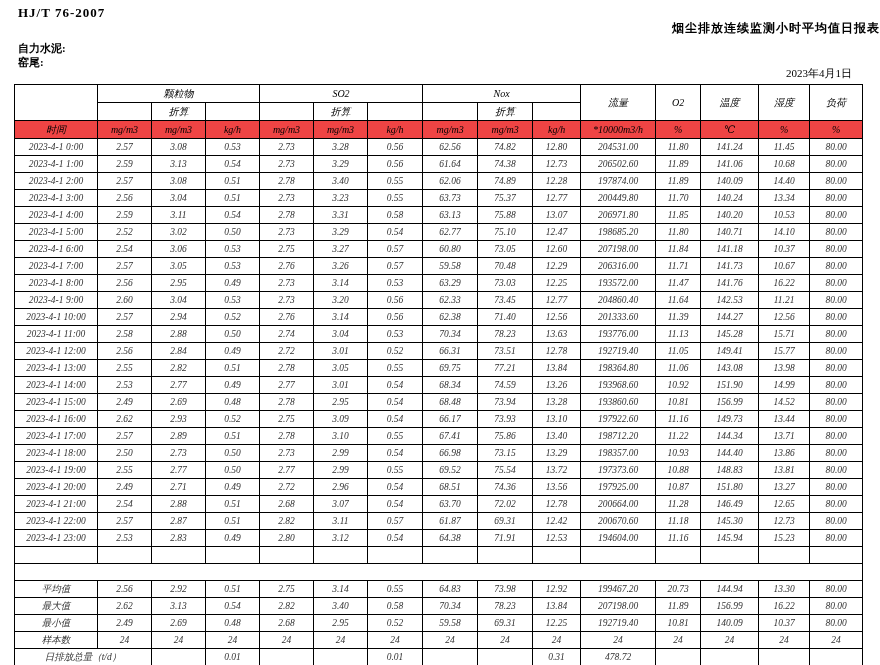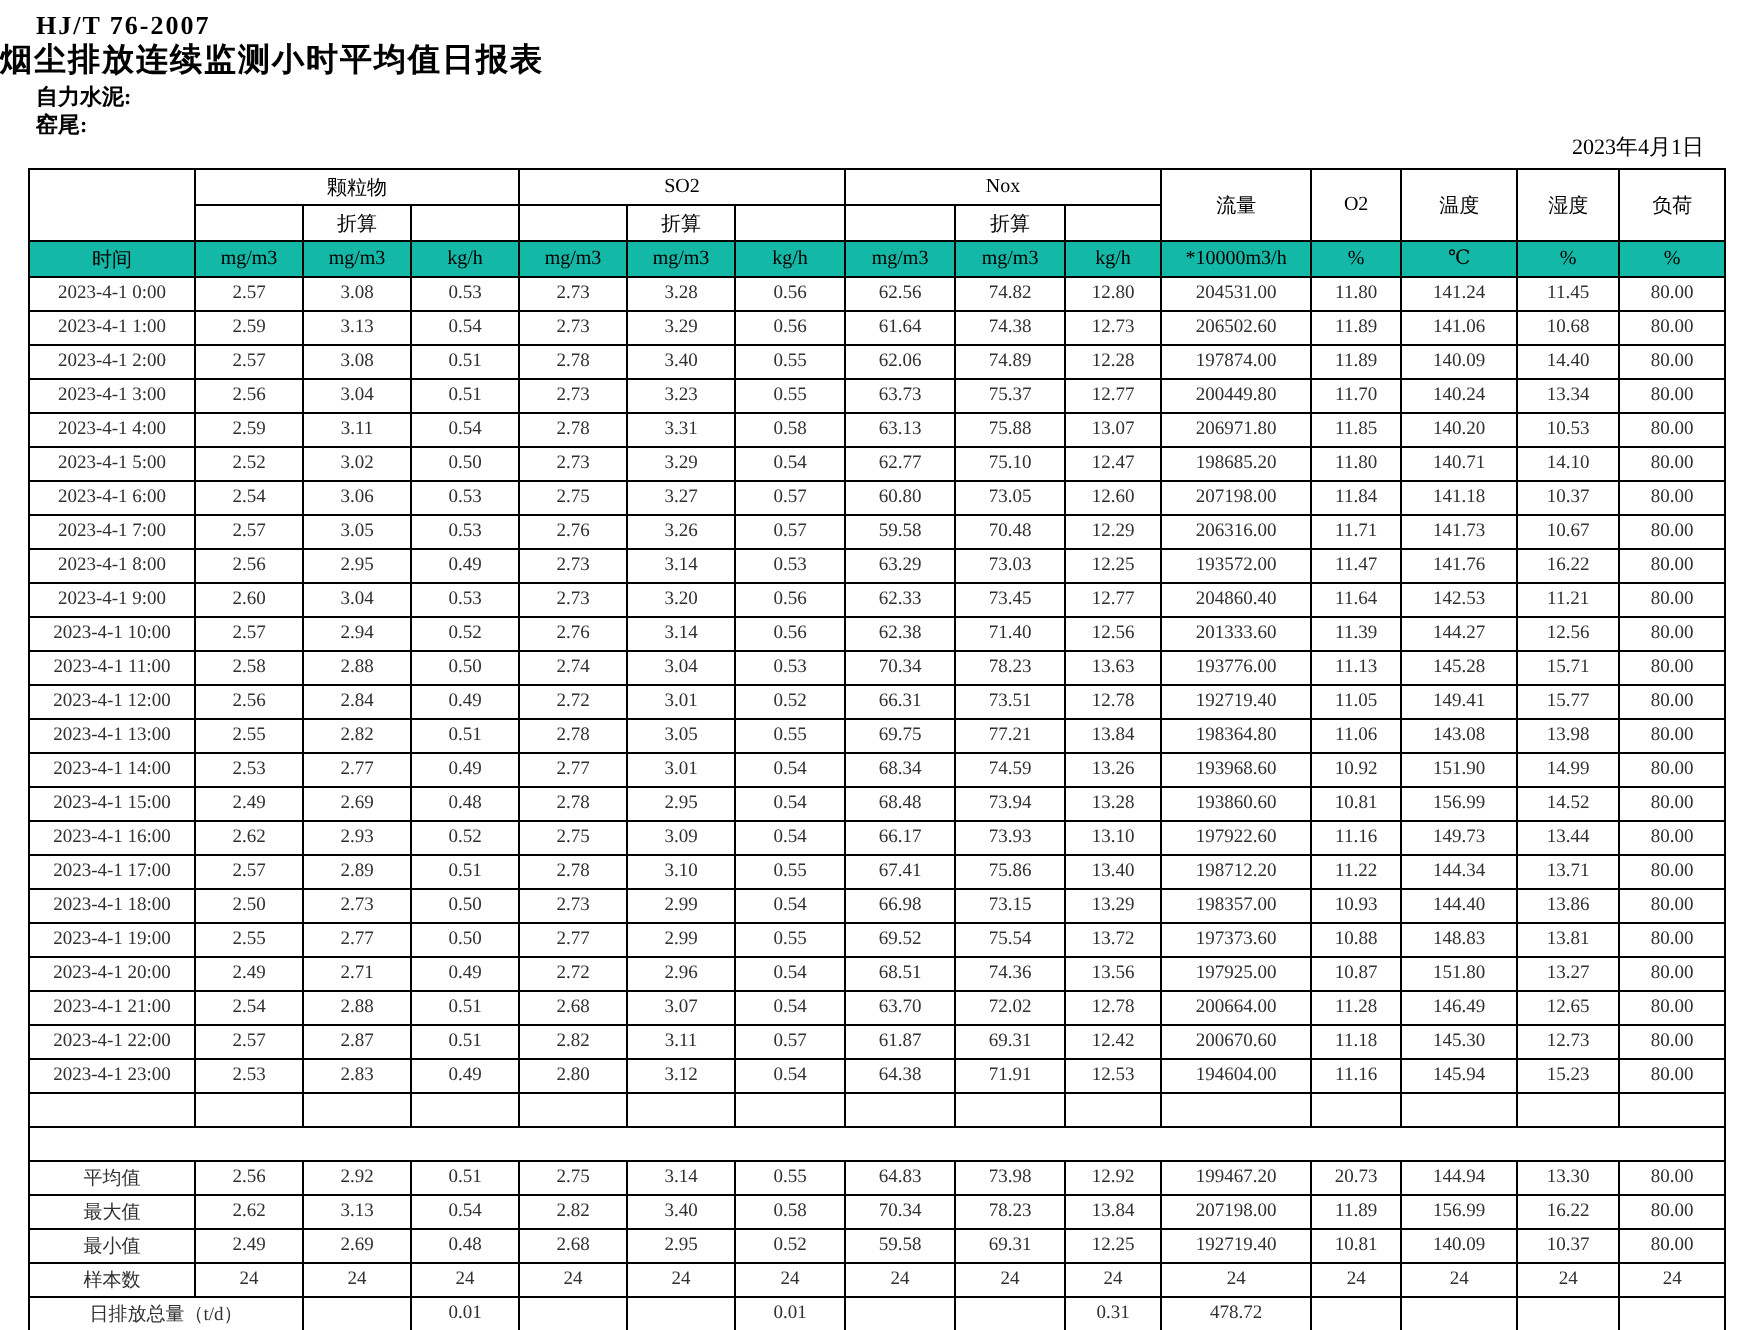--- a/index.html
+++ b/index.html
@@ -1,36 +1,36 @@
 <!DOCTYPE html>
 <html><head>
 <meta charset="utf-8">
 <style>
   html,body{margin:0;padding:0;background:#fff;}
   body{
     width:880px;height:665px;position:relative;overflow:hidden;
     font-family:"Liberation Serif","DejaVu Serif",serif;color:#000;
   }
   .standard{position:absolute;left:18px;top:5px;font-size:13px;font-weight:bold;letter-spacing:1px;}
-  .title{position:absolute;left:0;top:20px;width:100%;text-align:left;font-size:16px;font-weight:bold;letter-spacing:1px;}
+  .title{position:absolute;left:0;top:20px;width:100%;text-align:right;font-size:12px;font-weight:bold;letter-spacing:1px;}
   .company{position:absolute;left:18px;top:41px;font-size:11px;font-weight:bold;}
   .station{position:absolute;left:18px;top:55px;font-size:11px;font-weight:bold;}
   .date{position:absolute;right:28px;top:66px;font-size:11px;}
   table.report{
     position:absolute;left:14px;top:84px;width:848px;
-    border-collapse:collapse;table-layout:fixed;
+    border-collapse:collapse;table-layout:fixed;font-style:italic;
   }
   table.report td{
     border:1px solid #000;
     font-size:9.5px;text-align:center;vertical-align:middle;
     padding:0 1px;height:16px;color:#303030;
     overflow:hidden;white-space:nowrap;
   }
   table.report thead td{height:17px;color:#000;font-size:10px;}
-  tr.units-row td{background:#14b8a6;}
+  tr.units-row td{background:#ef4444;}
   td.time-col{font-size:9.5px;}
   td.no-border{border:none;height:4px;padding:0;}
   td.label-left{text-align:left;padding-left:3px;color:#000;}
   .footer{position:absolute;left:18px;top:632px;font-size:10.5px;color:#000;}
   .footer .line2{margin-top:3px;}
   .footer .unit2{margin-left:80px;}
 </style>
 </head>
 <body>
 

